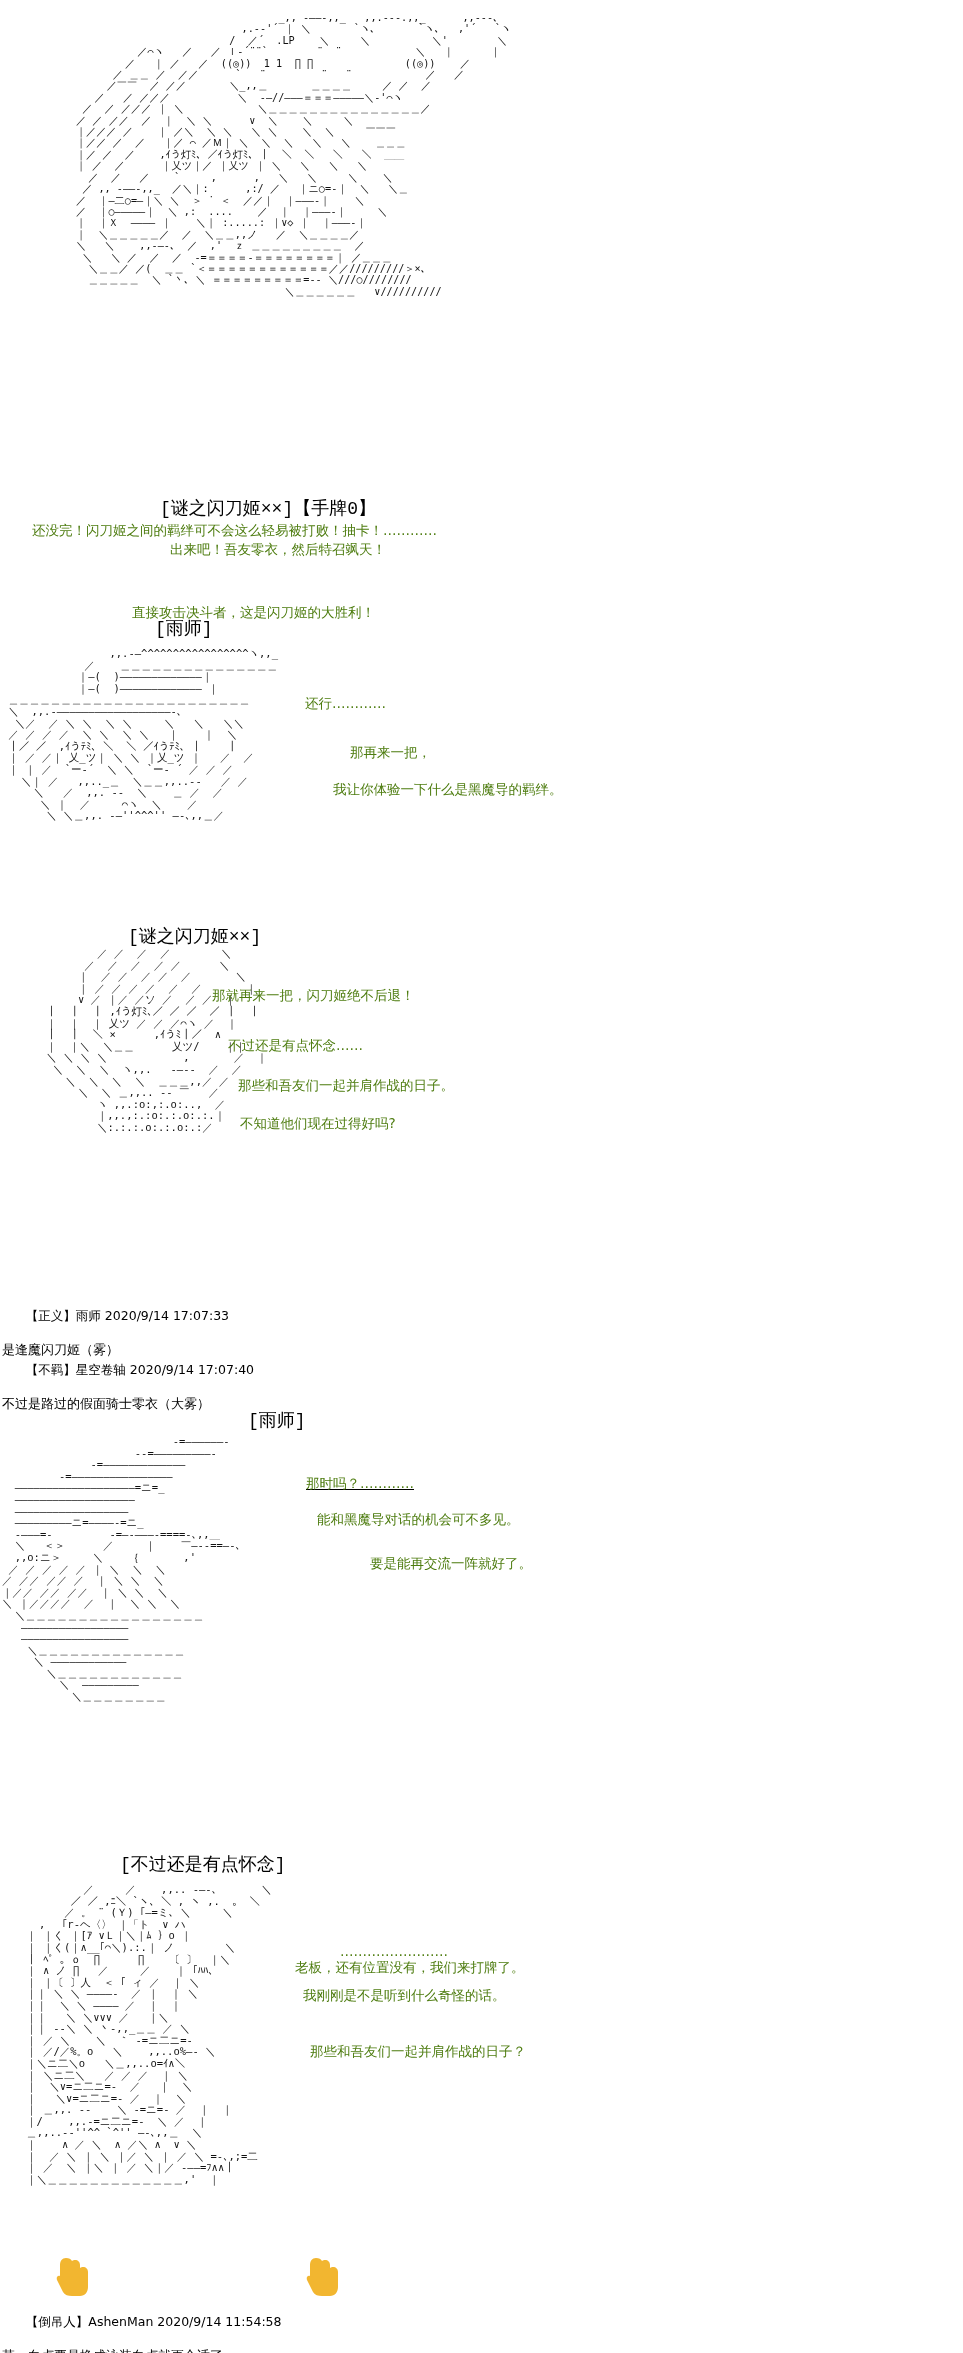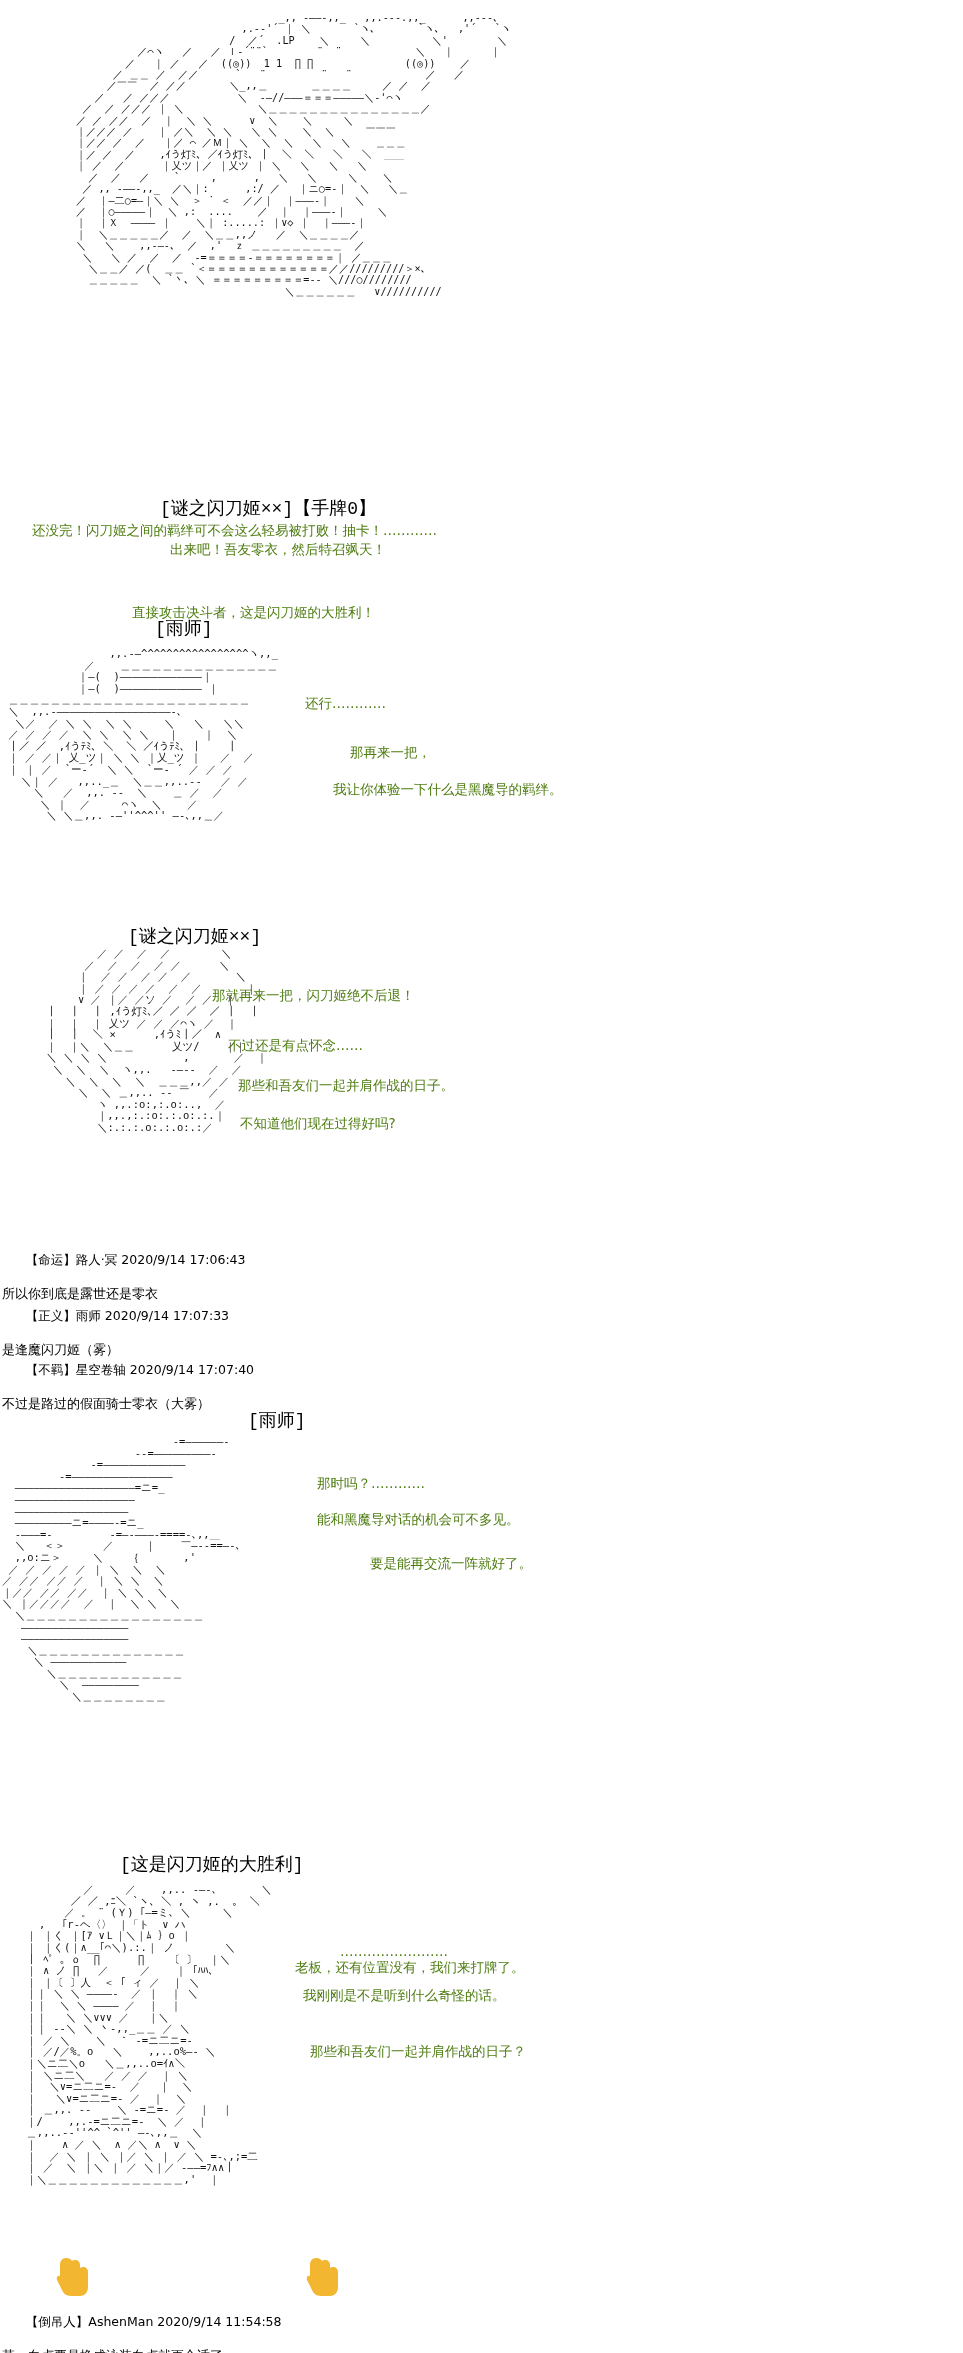--- a/index.html
+++ b/index.html
@@ -211,26 +211,20 @@
   <div class="lines" style="left:228px;top:1036px;">
     <p class="cjk">不过还是有点怀念……</p>
   </div>
   <div class="lines" style="left:238px;top:1076px;">
     <p class="cjk">那些和吾友们一起并肩作战的日子。</p>
   </div>
   <div class="lines" style="left:240px;top:1114px;">
     <p class="cjk">不知道他们现在过得好吗?</p>
   </div>
 
-  <div class="post" style="top:1234px;">
-    <div class="head">
-      <span>【命运】</span><span>路人·冥</span><span> </span><span>2020/9/14 17:06:43</span>
-    </div>
-    <div class="body">所以你到底是露世还是零衣</div>
-  </div>
 
   <div class="post" style="top:1290px;">
     <div class="head">
       <span>【正义】</span><span>雨师</span><span> </span><span>2020/9/14 17:07:33</span>
     </div>
     <div class="body">是逢魔闪刀姬（雾）</div>
   </div>
 
   <div class="post" style="top:1344px;">
     <div class="head">
@@ -262,32 +256,32 @@
   ＼＿＿＿＿＿＿＿＿＿＿＿＿＿＿＿＿＿
    ―――――――――――――――――
    ―――――――――――――――――
     ＼＿＿＿＿＿＿＿＿＿＿＿＿＿＿
      ＼ ――――――――――――
        ＼＿＿＿＿＿＿＿＿＿＿＿＿
          ＼  ―――――――――
            ＼＿＿＿＿＿＿＿＿</pre>
   </div>
 
-  <div class="lines" style="left:317px;top:1474px;">
+  <div class="lines" style="left:306px;top:1474px;text-decoration:underline;">
     <p class="cjk">那时吗？…………</p>
   </div>
   <div class="lines" style="left:317px;top:1510px;">
     <p class="cjk">能和黑魔导对话的机会可不多见。</p>
   </div>
   <div class="lines" style="left:370px;top:1554px;">
     <p class="cjk">要是能再交流一阵就好了。</p>
   </div>
 
   <div class="lines" style="left:120px;top:1856px;">
-    <p class="speaker">[这是闪刀姬的大胜利]</p>
+    <p class="speaker">[不过还是有点怀念]</p>
   </div>
 
   <div class="aa-wrap" style="left:20px;top:1884px;width:620px;">
     <pre class="aa">          ／     ／    ,,.. -―-､       ＼
         ／ ／ ,ﾆ＼ `ヽ､ ＼ , ヽ ,.  。 ＼
        ／ 。 ¨ (Ｙ) ｢―=ミ､ ＼     ＼
    ,　 ｢r‐ヘ〈〉 ｜「ト  ∨ ハ
  ｜ ｜く ｜[ｱ ∨Ｌ｜＼｜ﾑ ｝o ｜
  ｜ ｜く(｜∧__｢⌒＼).:.｜ ノ        ＼
  ｜ ﾍﾟ 。ｏ  ∏      ∏    〔 〕  ｜＼

